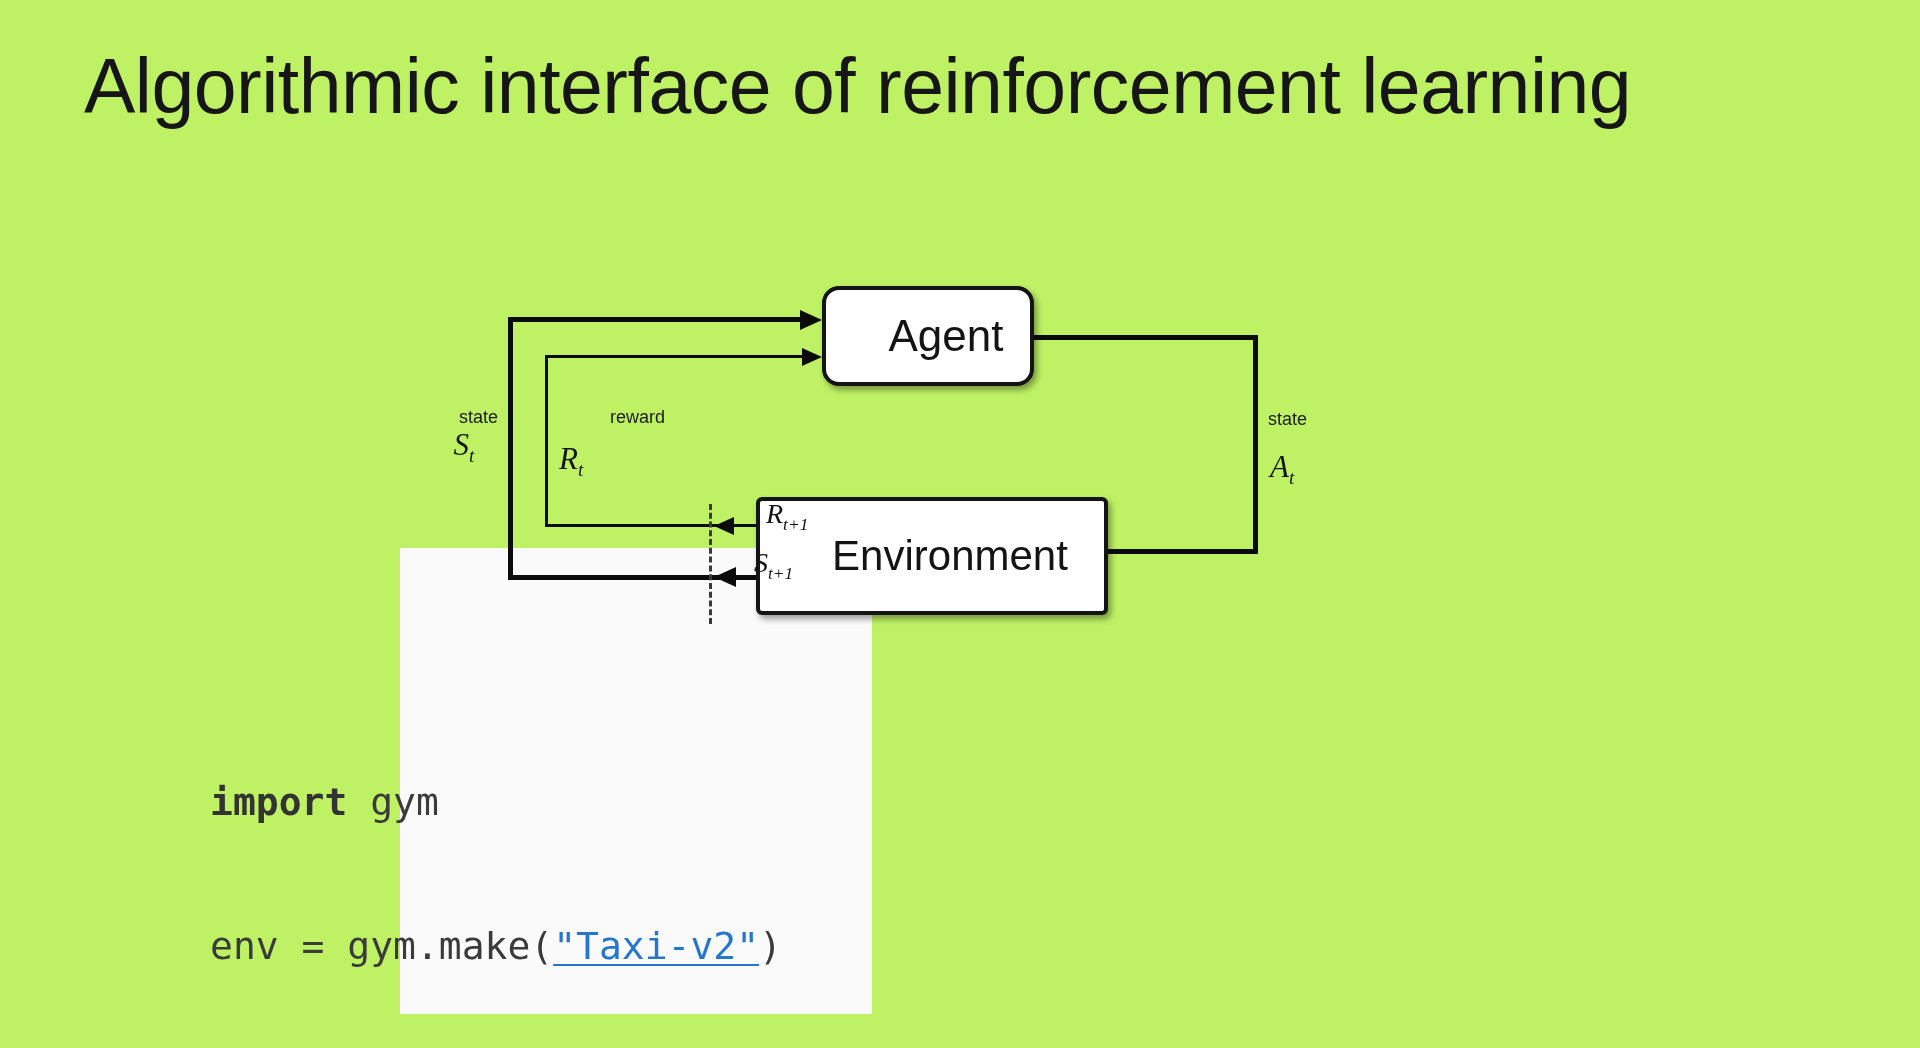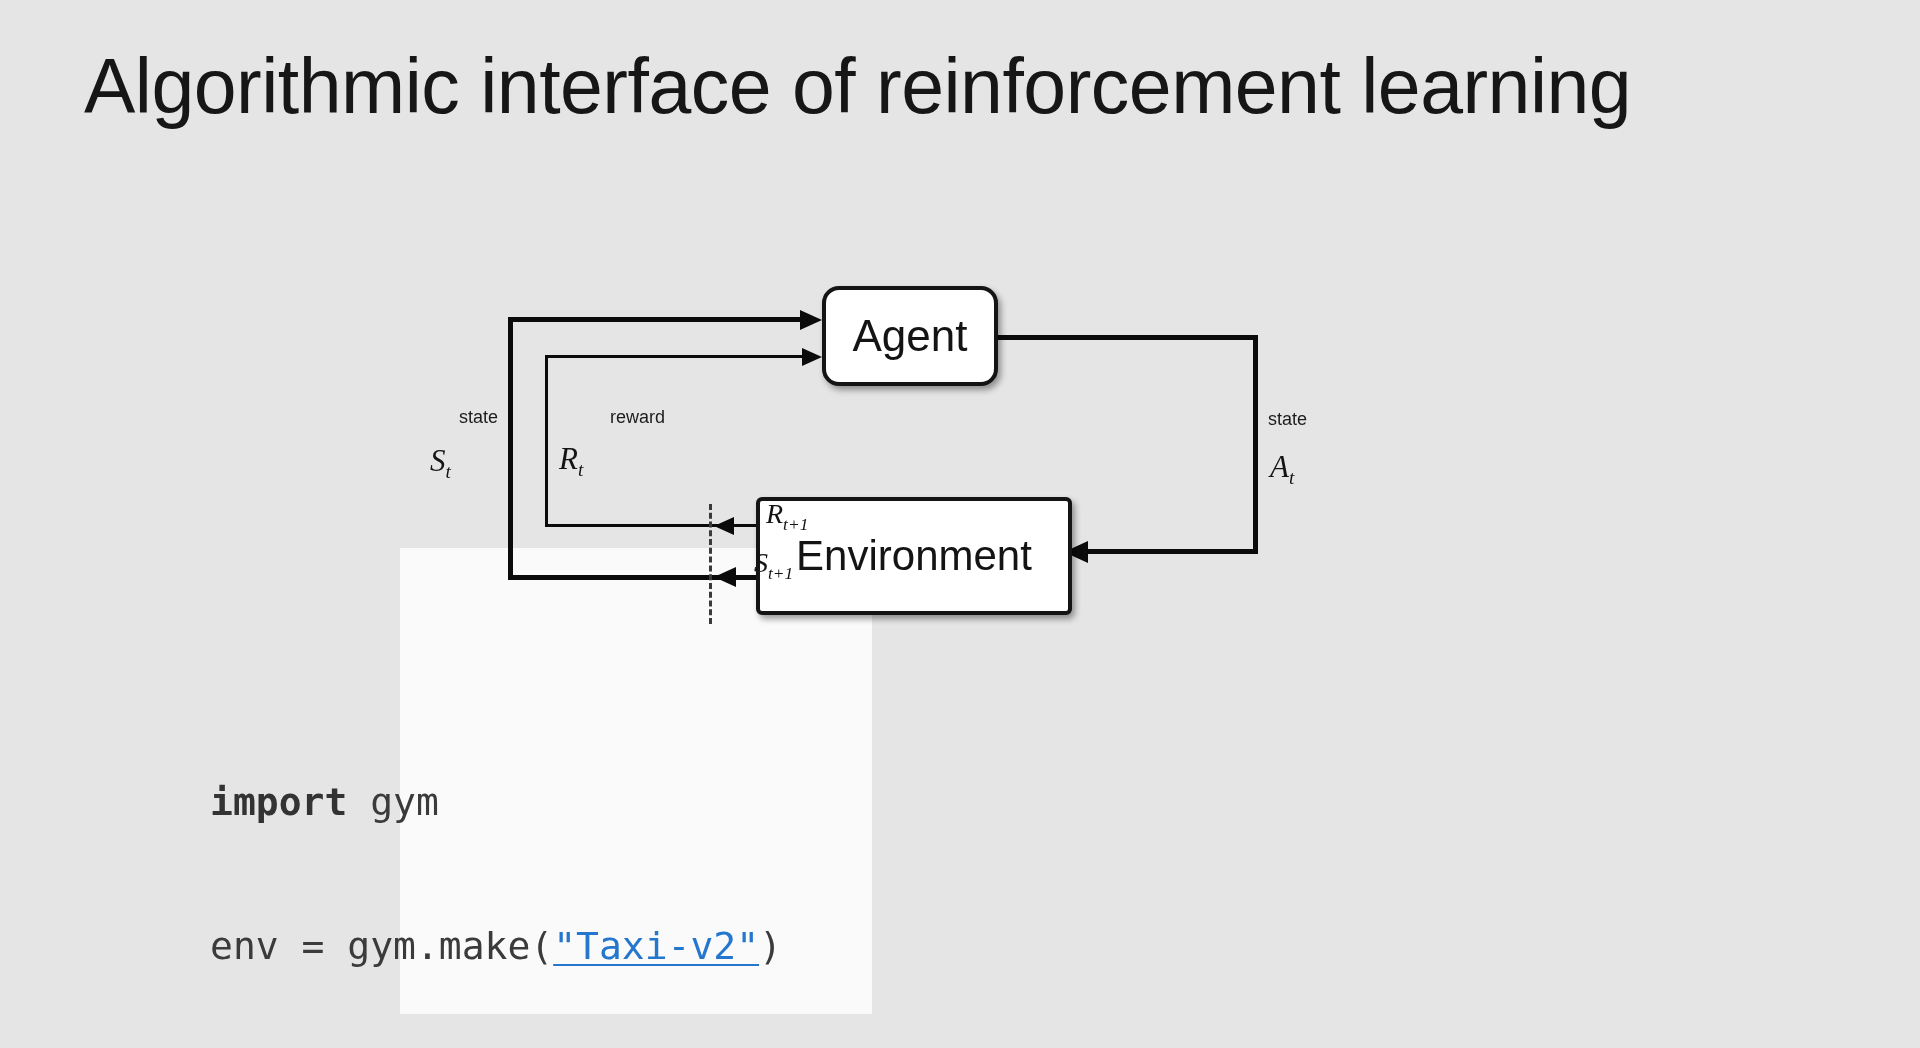--- a/index.html
+++ b/index.html
@@ -1,17 +1,17 @@
 <!DOCTYPE html>
 <html><head>
 <meta charset="utf-8">
 <style>
   html,body{margin:0;padding:0;background:#fff;}
   #slide{
-    position:relative;width:1920px;height:1048px;background:#e5e5e5;
+    position:relative;width:1920px;height:1048px;background:#bef264;
     overflow:hidden;font-family:"Liberation Sans",sans-serif;text-decoration:underline;
   }
   
   .slide-title{
     position:absolute;left:84px;top:46px;font-size:77px;line-height:1.05;
     color:#161616;letter-spacing:-0.5px;white-space:nowrap;font-weight:400;
   }
   
   .code-tint{position:absolute;left:400px;top:548px;width:472px;height:466px;background:#fafafa;}
   
@@ -19,21 +19,21 @@
   .dash-line{position:absolute;width:0;border-left:3px dashed #3a3a3a;}
   .arr{position:absolute;width:0;height:0;}
   .arr-right{border-top:10px solid transparent;border-bottom:10px solid transparent;border-left:22px solid #0b0b0b;}
   .arr-right.thin{border-top-width:9px;border-bottom-width:9px;border-left-width:20px;}
   .arr-left{border-top:10px solid transparent;border-bottom:10px solid transparent;border-right:22px solid #0b0b0b;}
   .arr-left.thin{border-top-width:9px;border-bottom-width:9px;border-right-width:20px;}
   .arr-left.big{border-top-width:11px;border-bottom-width:11px;border-right-width:24px;}
   .dbox{
     position:absolute;background:#ffffff;border:4px solid #141414;
     box-shadow:3px 4px 6px rgba(0,0,0,0.38);
-    display:flex;align-items:center;justify-content:center;color:#141414;
+    display:flex;align-items:center;justify-content:center;color:#141414;padding-left:36px;
   }
   .box-agent{left:822px;top:286px;width:168px;height:92px;border-radius:17px;font-size:44px;}
   .box-env{left:756px;top:497px;width:308px;height:110px;border-radius:6px;font-size:42px;}
   
   .dlabel{position:absolute;font-size:18px;color:#1c1c1c;white-space:nowrap;}
   .msym{
     position:absolute;font-family:"Liberation Serif",serif;font-style:italic;
     font-size:31px;color:#141414;white-space:nowrap;
   }
   .msym.small{font-size:28px;}
@@ -79,21 +79,21 @@
     <div class="dash-line" style="left:709px;top:504px;height:120px;"></div>
 
     <div class="dbox box-agent">
       <span>Agent</span>
     </div>
     <div class="dbox box-env">
       <span>Environment</span>
     </div>
 
     <div class="dlabel" style="left:400px;top:407px;width:98px;text-align:right;">state</div>
-    <div class="msym" style="left:430px;top:443px;width:68px;text-align:left;"><span>S</span><sub>t</sub></div>
+    <div class="msym" style="left:430px;top:427px;width:68px;text-align:center;"><span>S</span><sub>t</sub></div>
 
     <div class="dlabel" style="left:590px;top:407px;margin-left:20px;">reward</div>
     <div class="msym" style="left:559px;top:441px;"><span>R</span><sub>t</sub></div>
 
     <div class="msym small" style="left:766px;top:498px;"><span>R</span><sub>t+1</sub></div>
     <div class="msym small" style="left:754px;top:547px;"><span>S</span><sub>t+1</sub></div>
 
     <div class="dlabel" style="left:1268px;top:409px;">state</div>
     <div class="msym" style="left:1270px;top:449px;"><span>A</span><sub>t</sub></div>
   </div>

